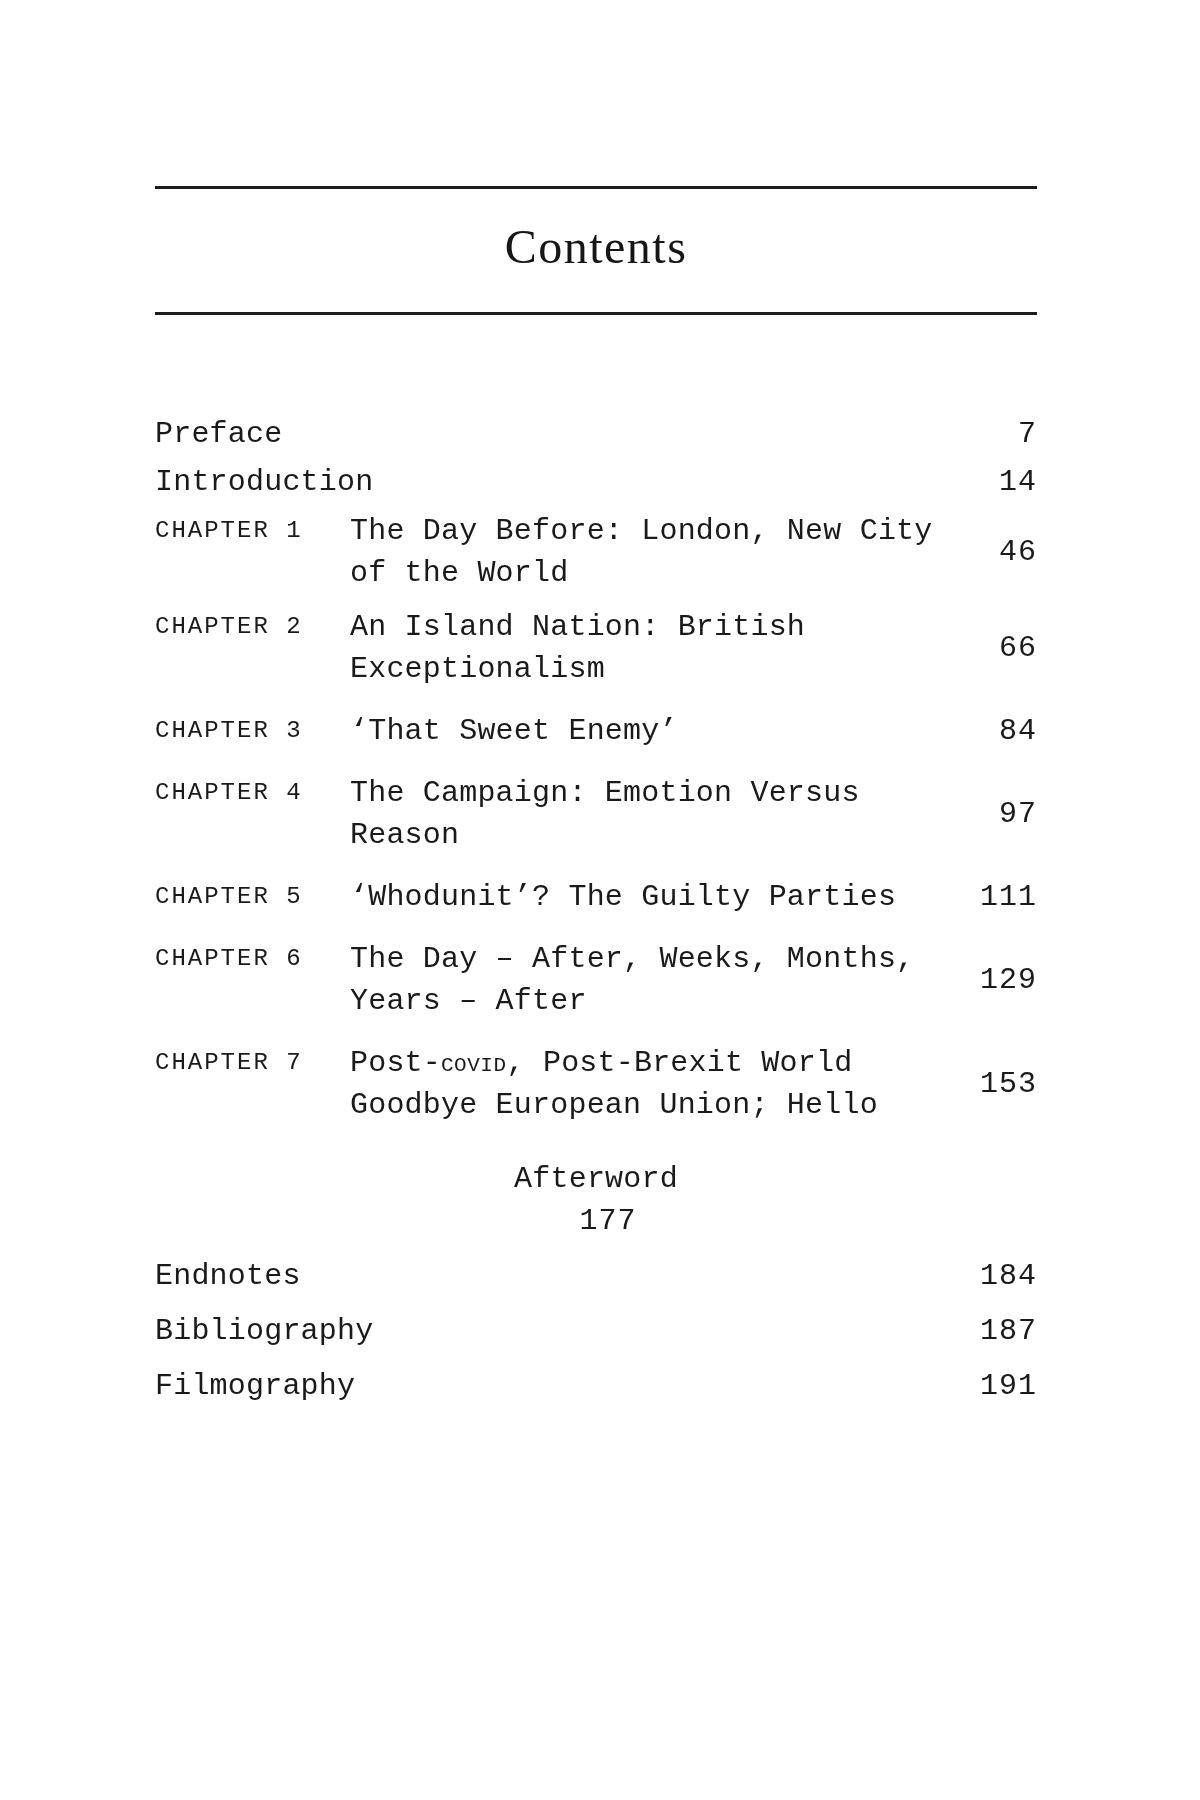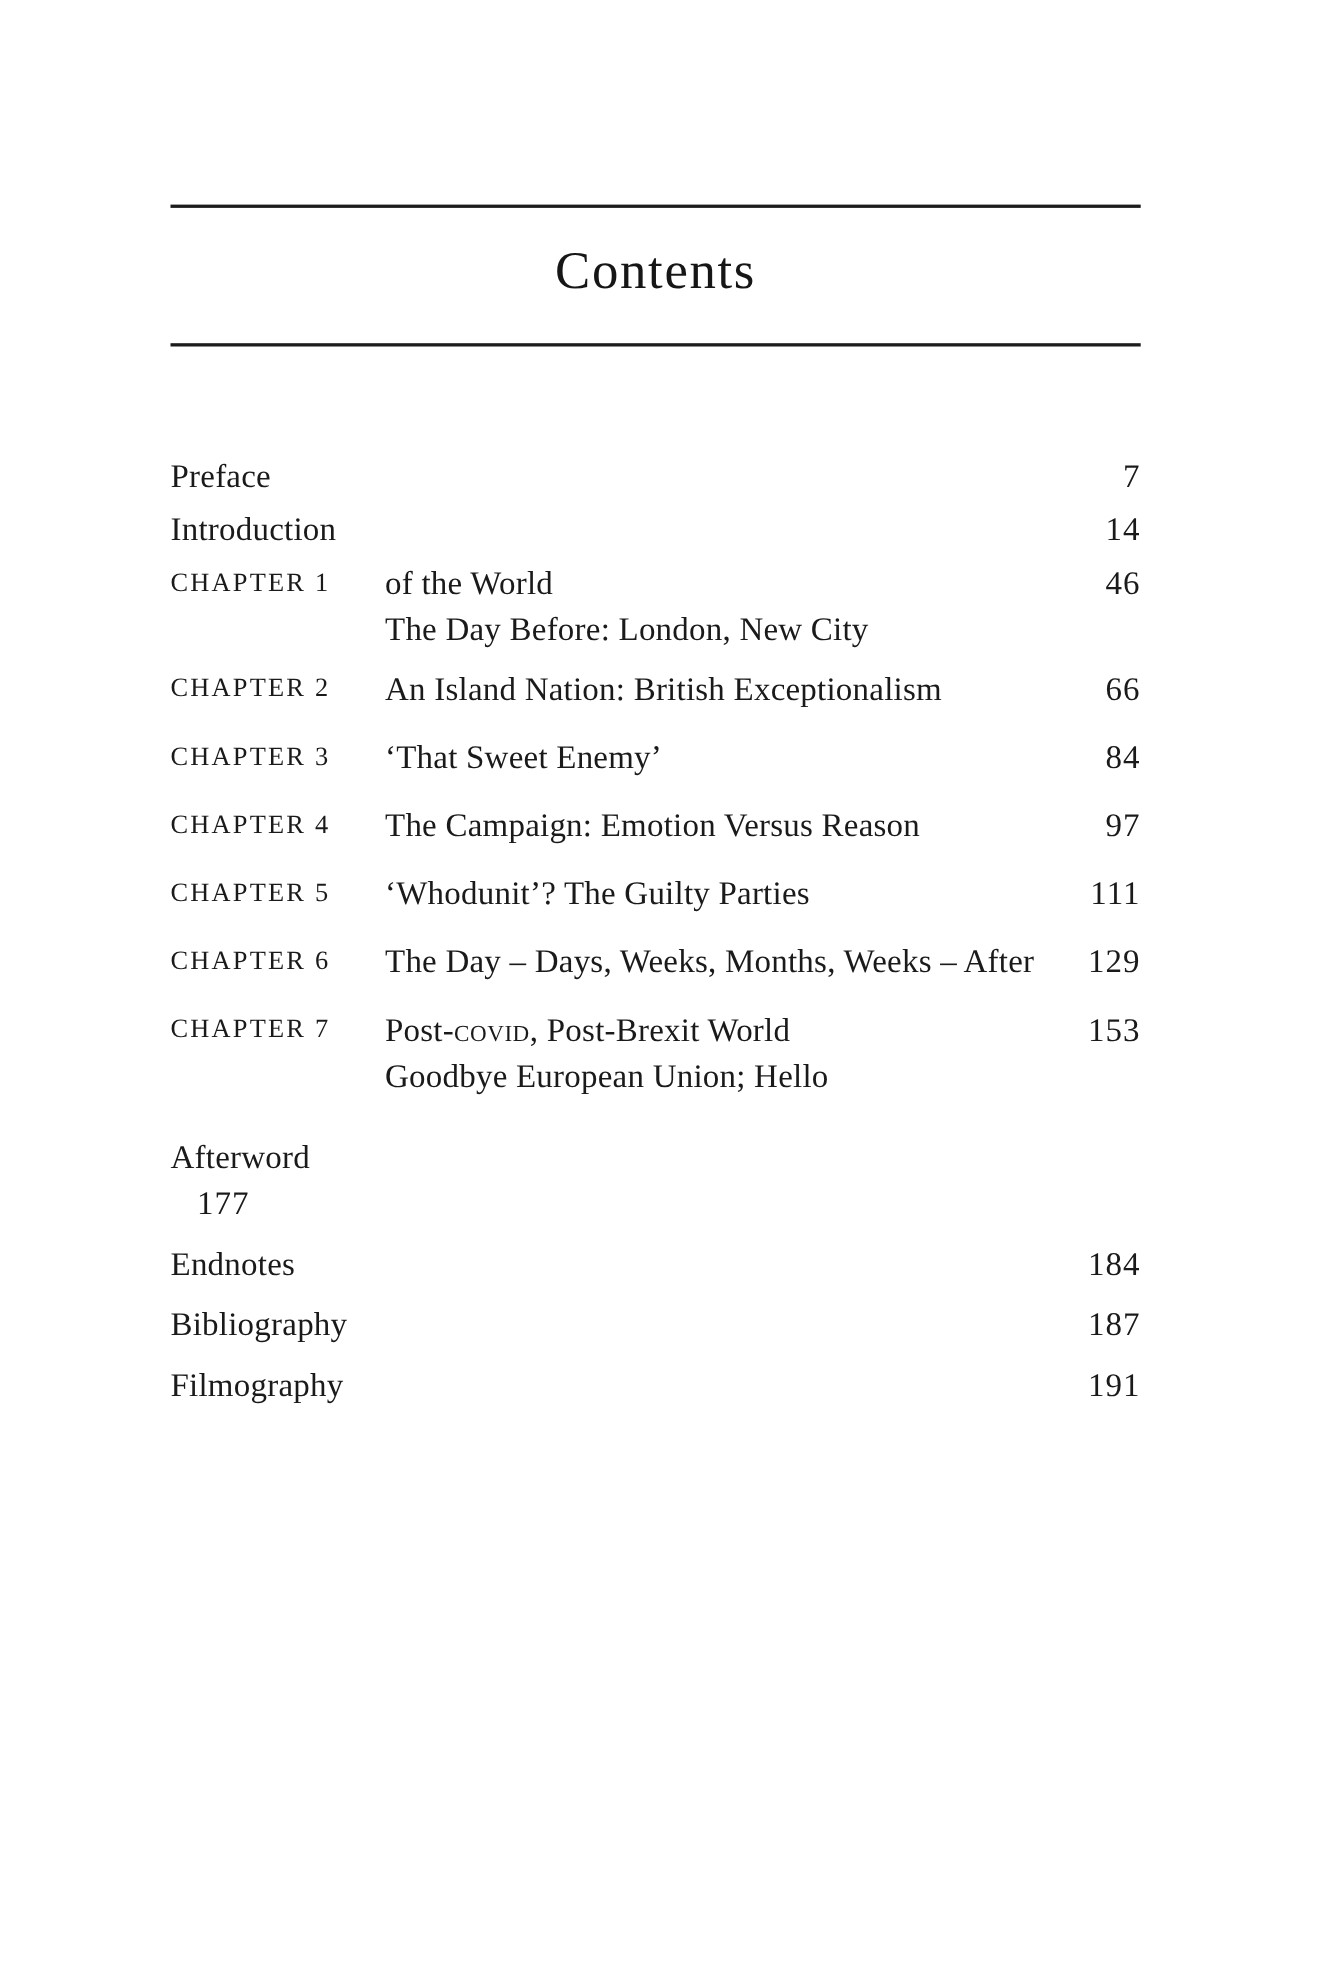--- a/index.html
+++ b/index.html
@@ -39,21 +39,22 @@
     color: #161616;
   }
   .toc {
     position: absolute;
     left: 155px;
     top: 413px;
     width: 882px;
   }
   .row {
     display: flex;
-    align-items: flex-start;
+    align-items: center;
+    font-family: Liberation Mono, monospace;
   }
   .entry-name {
     flex: 1 1 auto;
     font-size: 30px;
     line-height: 42px;
     letter-spacing: 0.2px;
   }
   .ch-label {
     flex: 0 0 195px;
     align-self: flex-start;
@@ -104,22 +105,22 @@
     </div>
 
     <div class="row mt-intro">
       <span class="entry-name">Introduction</span>
       <span class="page-num">14</span>
     </div>
 
     <div class="row mt-ch1">
       <span class="ch-label">CHAPTER 1</span>
       <span class="ch-title">
+        <span class="line">The Day Before: London, New City</span>
         <span class="line">of the World</span>
-        <span class="line">The Day Before: London, New City</span>
       </span>
       <span class="page-num">46</span>
     </div>
 
     <div class="row mt-ch2">
       <span class="ch-label">CHAPTER 2</span>
       <span class="ch-title">
         <span class="line">An Island Nation: British Exceptionalism</span>
       </span>
       <span class="page-num">66</span>
@@ -145,21 +146,21 @@
       <span class="ch-label">CHAPTER 5</span>
       <span class="ch-title">
         <span class="line">‘Whodunit’? The Guilty Parties</span>
       </span>
       <span class="page-num">111</span>
     </div>
 
     <div class="row mt-ch">
       <span class="ch-label">CHAPTER 6</span>
       <span class="ch-title">
-        <span class="line">The Day – Days, Weeks, Months, Weeks – After</span>
+        <span class="line">The Day – After, Weeks, Months, Years – After</span>
       </span>
       <span class="page-num">129</span>
     </div>
 
     <div class="row mt-ch">
       <span class="ch-label">CHAPTER 7</span>
       <span class="ch-title">
         <span class="line"><span>Post-</span><span class="sc">covid</span><span>, Post-Brexit World</span></span>
         <span class="line">Goodbye European Union; Hello</span>
       </span>

